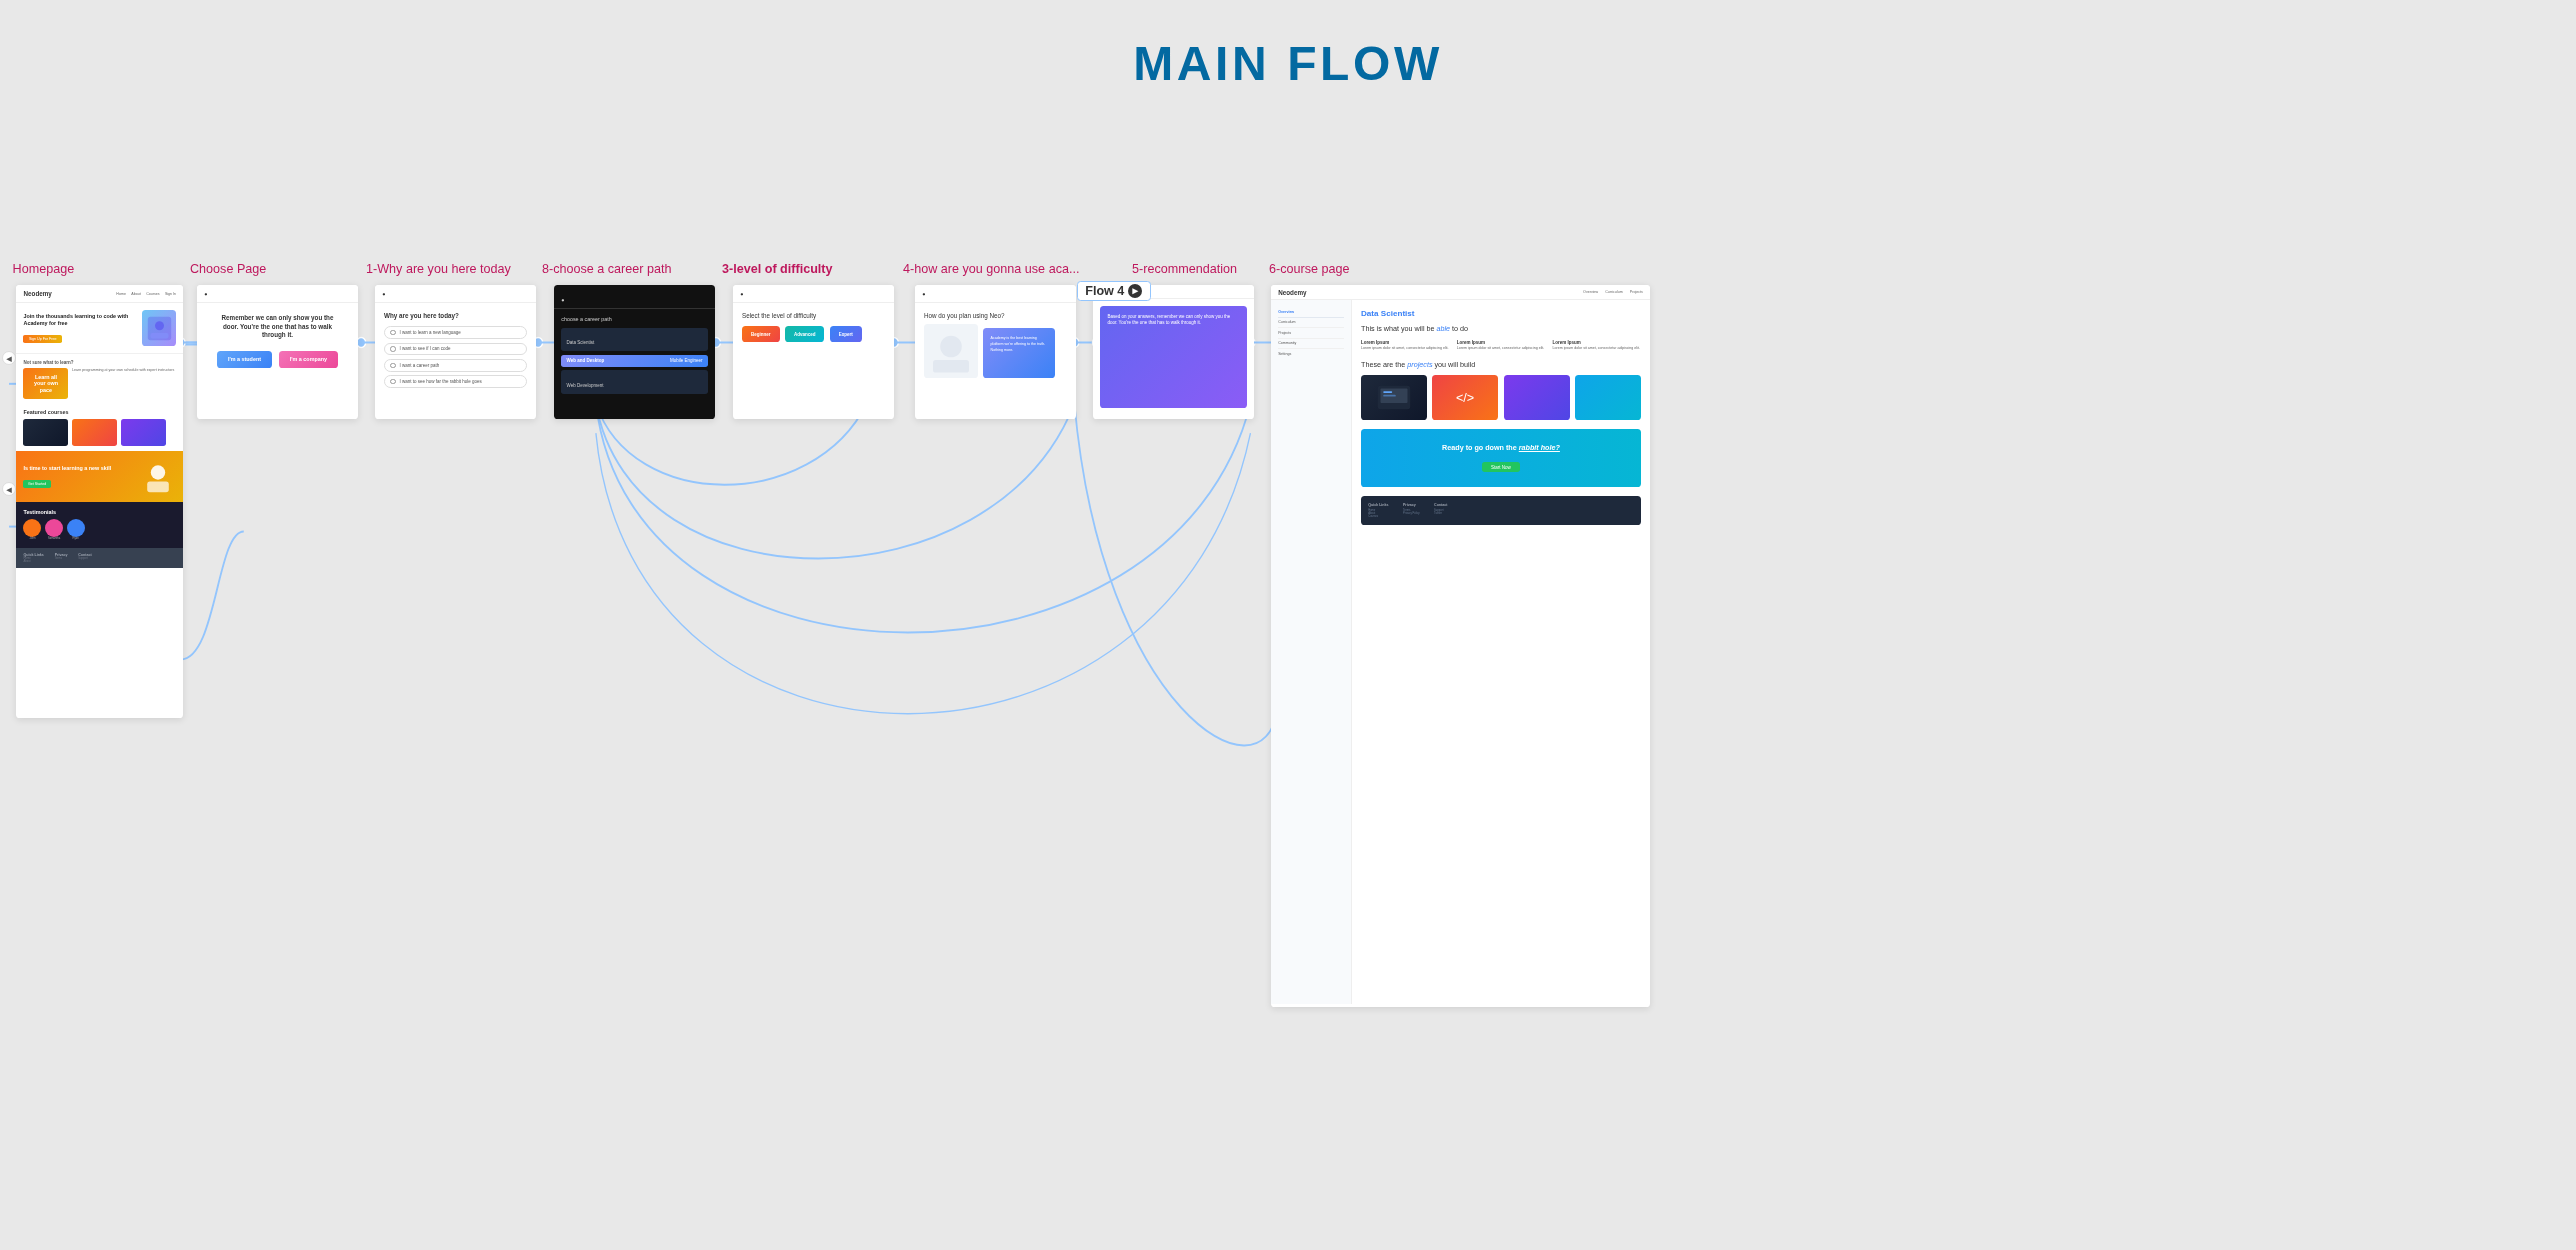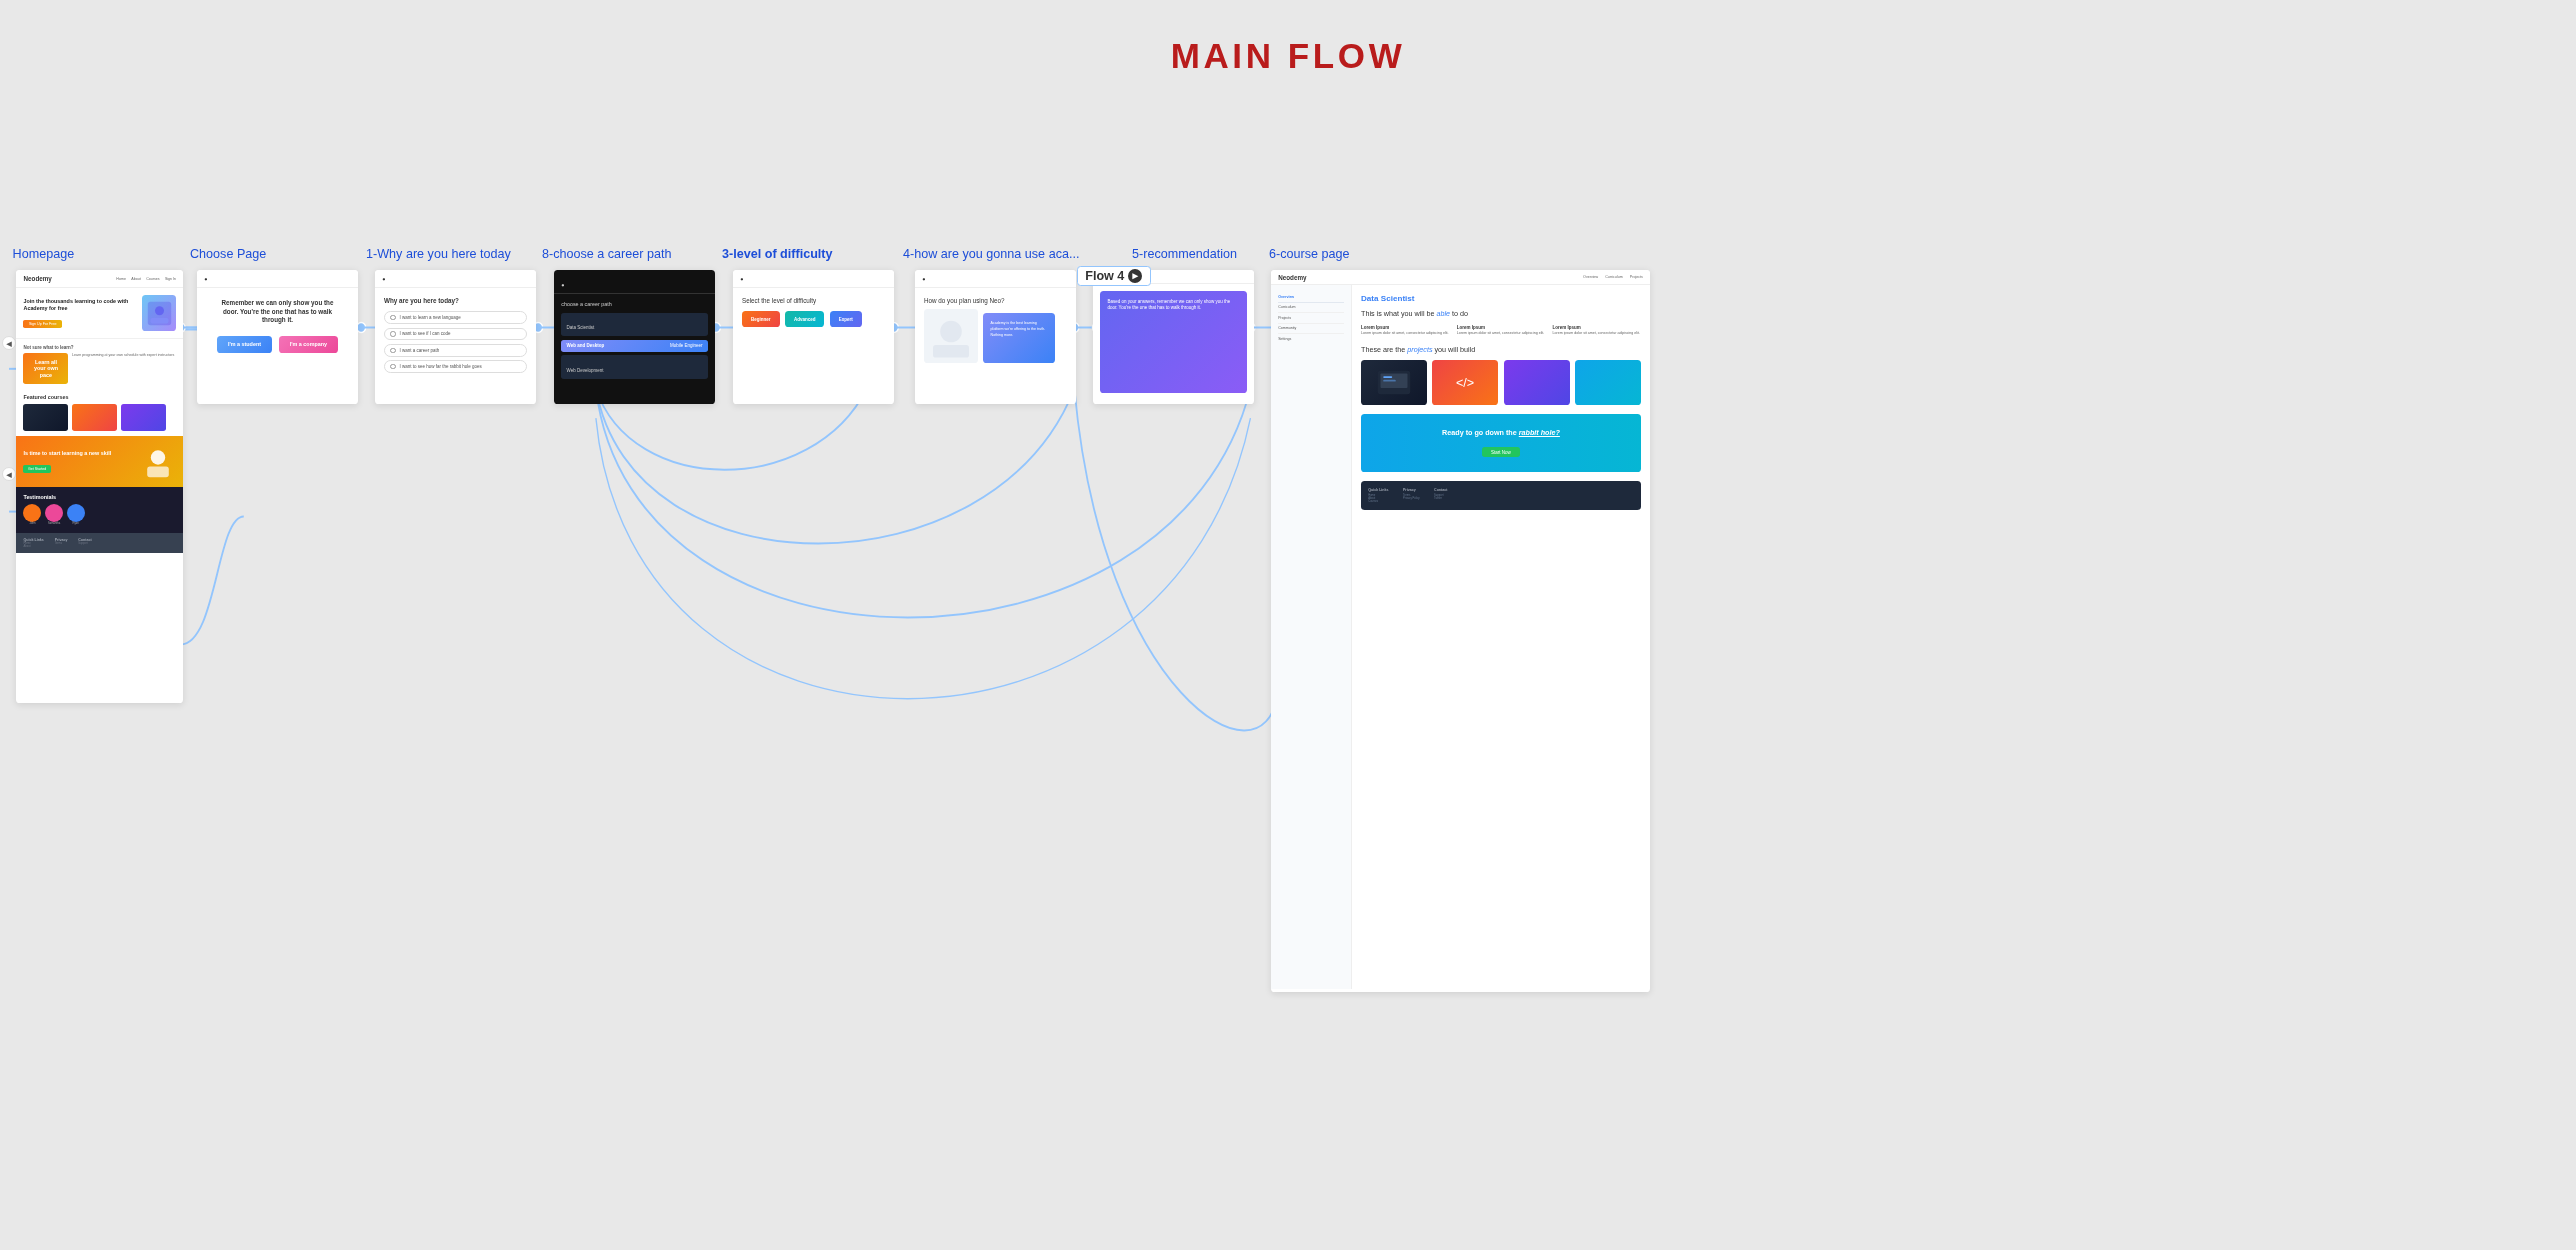--- a/index.html
+++ b/index.html
@@ -5,35 +5,35 @@
     * { box-sizing: border-box; margin: 0; padding: 0; }
     body {
       background: #e8e8e8;
       font-family: -apple-system, BlinkMacSystemFont, 'Segoe UI', sans-serif;
       min-height: 100vh;
       overflow-x: auto;
     }
     .main-title {
       text-align: center;
       padding: 36px 0 27px;
-      font-size: 35px;
+      font-size: 48px;
       font-weight: 700;
       letter-spacing: 3.6px;
-      color: #b91c1c;
+      color: #0369a1;
     }
     .flow-container {
       position: relative;
       width: 2528px;
       min-height: 1083px;
       padding: 18px 9px 54px;
     }
     .step-label {
       position: absolute;
       font-size: 12.6px;
-      color: #1d4ed8;
+      color: #be185d;
       font-weight: 500;
       white-space: nowrap;
     }
     .screen-card {
       position: absolute;
       background: white;
       border-radius: 3.6px;
       overflow: hidden;
       box-shadow: 0 1.8px 7.2px rgba(0,0,0,0.1);
     }

